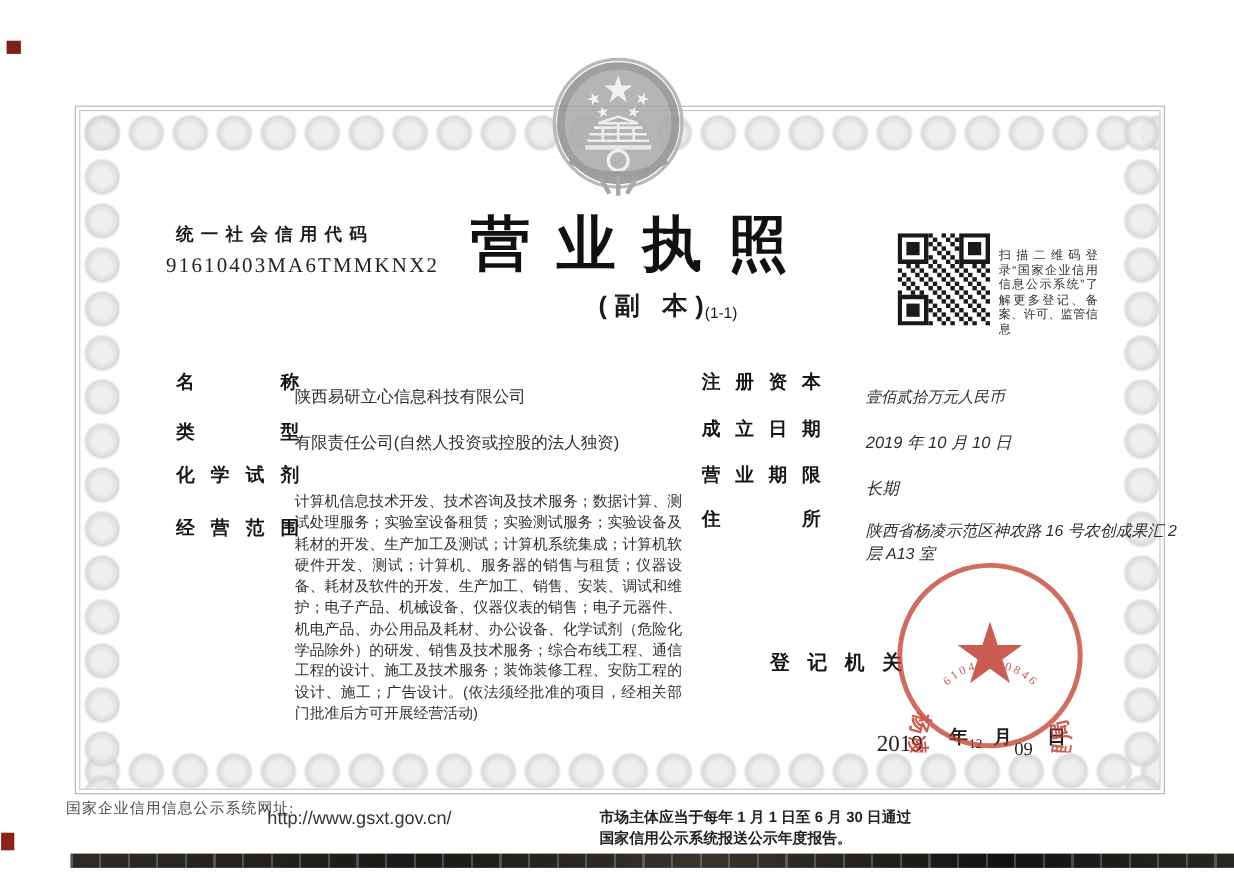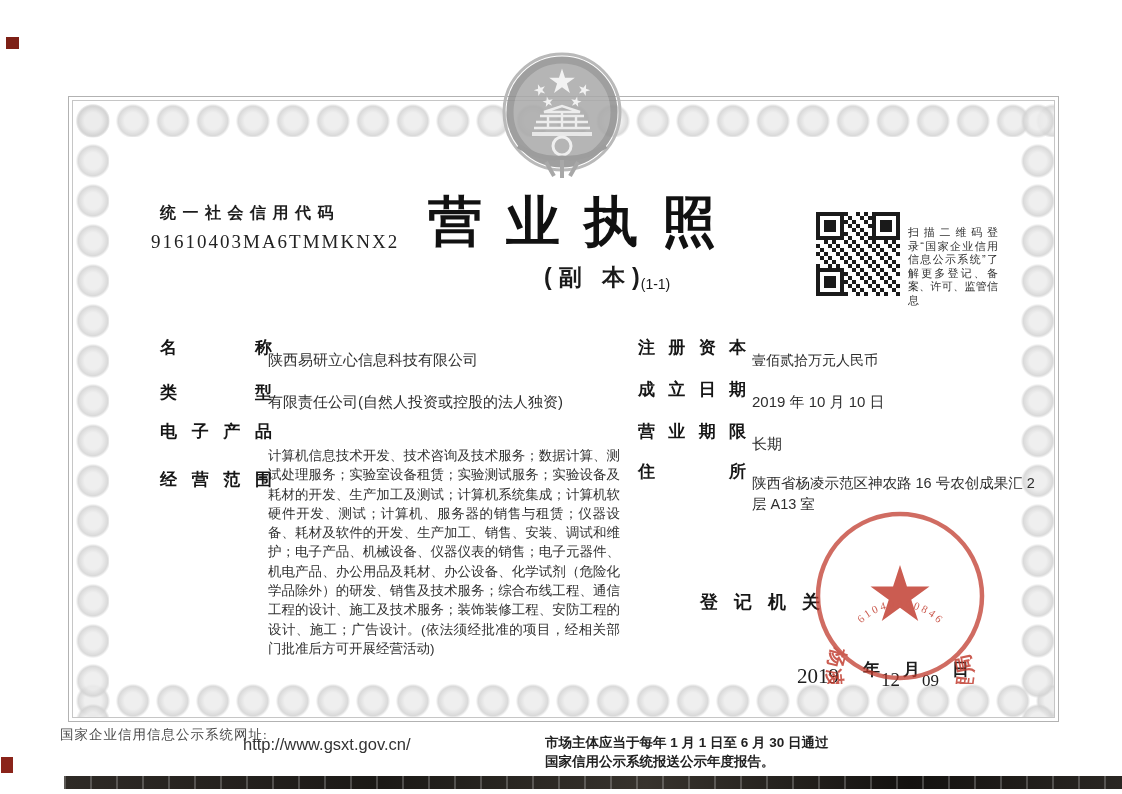--- a/index.html
+++ b/index.html
@@ -38,21 +38,21 @@
   .qr{position:absolute;left:816px;top:212px;width:84px;height:84px;}
   .qr-caption{position:absolute;left:908px;top:226px;width:90px;font-size:11px;line-height:13.6px;
     color:#2f2f2f;text-align:justify;}
   
   .flabel{position:absolute;font-size:17px;font-weight:700;color:#161616;
     text-align:justify;text-align-last:justify;}
   .flabel.l{left:160px;width:112px;}
   .flabel.r{left:638px;width:108px;}
   .fvalue{position:absolute;font-size:15px;color:#2e2e2e;margin-top:12px;}
   .fvalue.l{left:268px;width:352px;}
-  .fvalue.r{left:752px;width:292px;}
+  .fvalue.r{left:787px;width:292px;font-style:italic;}
   .scope{font-size:13.5px;line-height:19.3px;text-align:justify;color:#303030;}
   .addr{font-size:14.5px;line-height:21px;}
   .registrar{position:absolute;left:700px;top:590px;width:120px;font-size:18px;font-weight:700;
     color:#161616;text-align:justify;text-align-last:justify;}
   
   .seal{position:absolute;left:812px;top:508px;width:176px;height:176px;opacity:.82;z-index:3;}
   .date-part{position:absolute;color:#1d1d1d;white-space:nowrap;}
   .d-num{font-family:"Liberation Serif",serif;}
   
   .f-site-label{position:absolute;left:60px;top:726px;font-family:"Liberation Serif",serif;
@@ -241,21 +241,21 @@
     </svg>
   </div>
   <div class="qr-caption">扫描二维码登录“国家企业信用信息公示系统”了解更多登记、备案、许可、监管信息</div>
 
   <div class="flabel l" style="top:336px;">名称</div>
   <div class="fvalue l" style="top:339px;">陕西易研立心信息科技有限公司</div>
 
   <div class="flabel l" style="top:381px;">类型</div>
   <div class="fvalue l" style="top:381px;">有限责任公司(自然人投资或控股的法人独资)</div>
 
-  <div class="flabel l" style="top:420px;">电子产品</div>
+  <div class="flabel l" style="top:420px;">化学试剂</div>
 
   <div class="flabel l" style="top:440px;margin-top:28px;">经营范围</div>
   <div class="fvalue l scope" style="top:434px;">计算机信息技术开发、技术咨询及技术服务；数据计算、测试处理服务；实验室设备租赁；实验测试服务；实验设备及耗材的开发、生产加工及测试；计算机系统集成；计算机软硬件开发、测试；计算机、服务器的销售与租赁；仪器设备、耗材及软件的开发、生产加工、销售、安装、调试和维护；电子产品、机械设备、仪器仪表的销售；电子元器件、机电产品、办公用品及耗材、办公设备、化学试剂（危险化学品除外）的研发、销售及技术服务；综合布线工程、通信工程的设计、施工及技术服务；装饰装修工程、安防工程的设计、施工；广告设计。(依法须经批准的项目，经相关部门批准后方可开展经营活动)</div>
 
   <div class="flabel r" style="top:336px;">注册资本</div>
   <div class="fvalue r" style="top:340px;font-size:14px;">壹佰贰拾万元人民币</div>
 
   <div class="flabel r" style="top:378px;">成立日期</div>
   <div class="fvalue r" style="top:381px;">2019 年 10 月 10 日</div>
 
@@ -279,21 +279,21 @@
         <textPath href="#ringPath" startOffset="4%">杨凌示范区市场监督管理局</textPath>
       </text>
       <text font-size="11" fill="#c0392b" letter-spacing="2.5" font-family="Liberation Serif, serif">
         <textPath href="#codePath" startOffset="8%">61040300846</textPath>
       </text>
     </svg>
   </div>
 
   <div class="date-part d-num" style="left:797px;top:664px;font-size:21px;">2019</div>
   <div class="date-part" style="left:863px;top:658px;font-size:17px;font-weight:600;">年</div>
-  <div class="date-part d-num" style="left:881px;top:669px;font-size:19px;">12</div>
+  <div class="date-part d-num" style="left:881px;top:669px;font-size:12px;">12</div>
   <div class="date-part" style="left:903px;top:658px;font-size:17px;font-weight:600;">月</div>
   <div class="date-part d-num" style="left:922px;top:671px;font-size:17px;">09</div>
   <div class="date-part" style="left:952px;top:658px;font-size:17px;font-weight:600;">日</div>
 
   <div class="f-site-label">国家企业信用信息公示系统网址:</div>
   <div class="f-site-url">http://www.gsxt.gov.cn/</div>
   <div class="f-notice">
     <div>市场主体应当于每年 1 月 1 日至 6 月 30 日通过</div>
     <div>国家信用公示系统报送公示年度报告。</div>
   </div>

